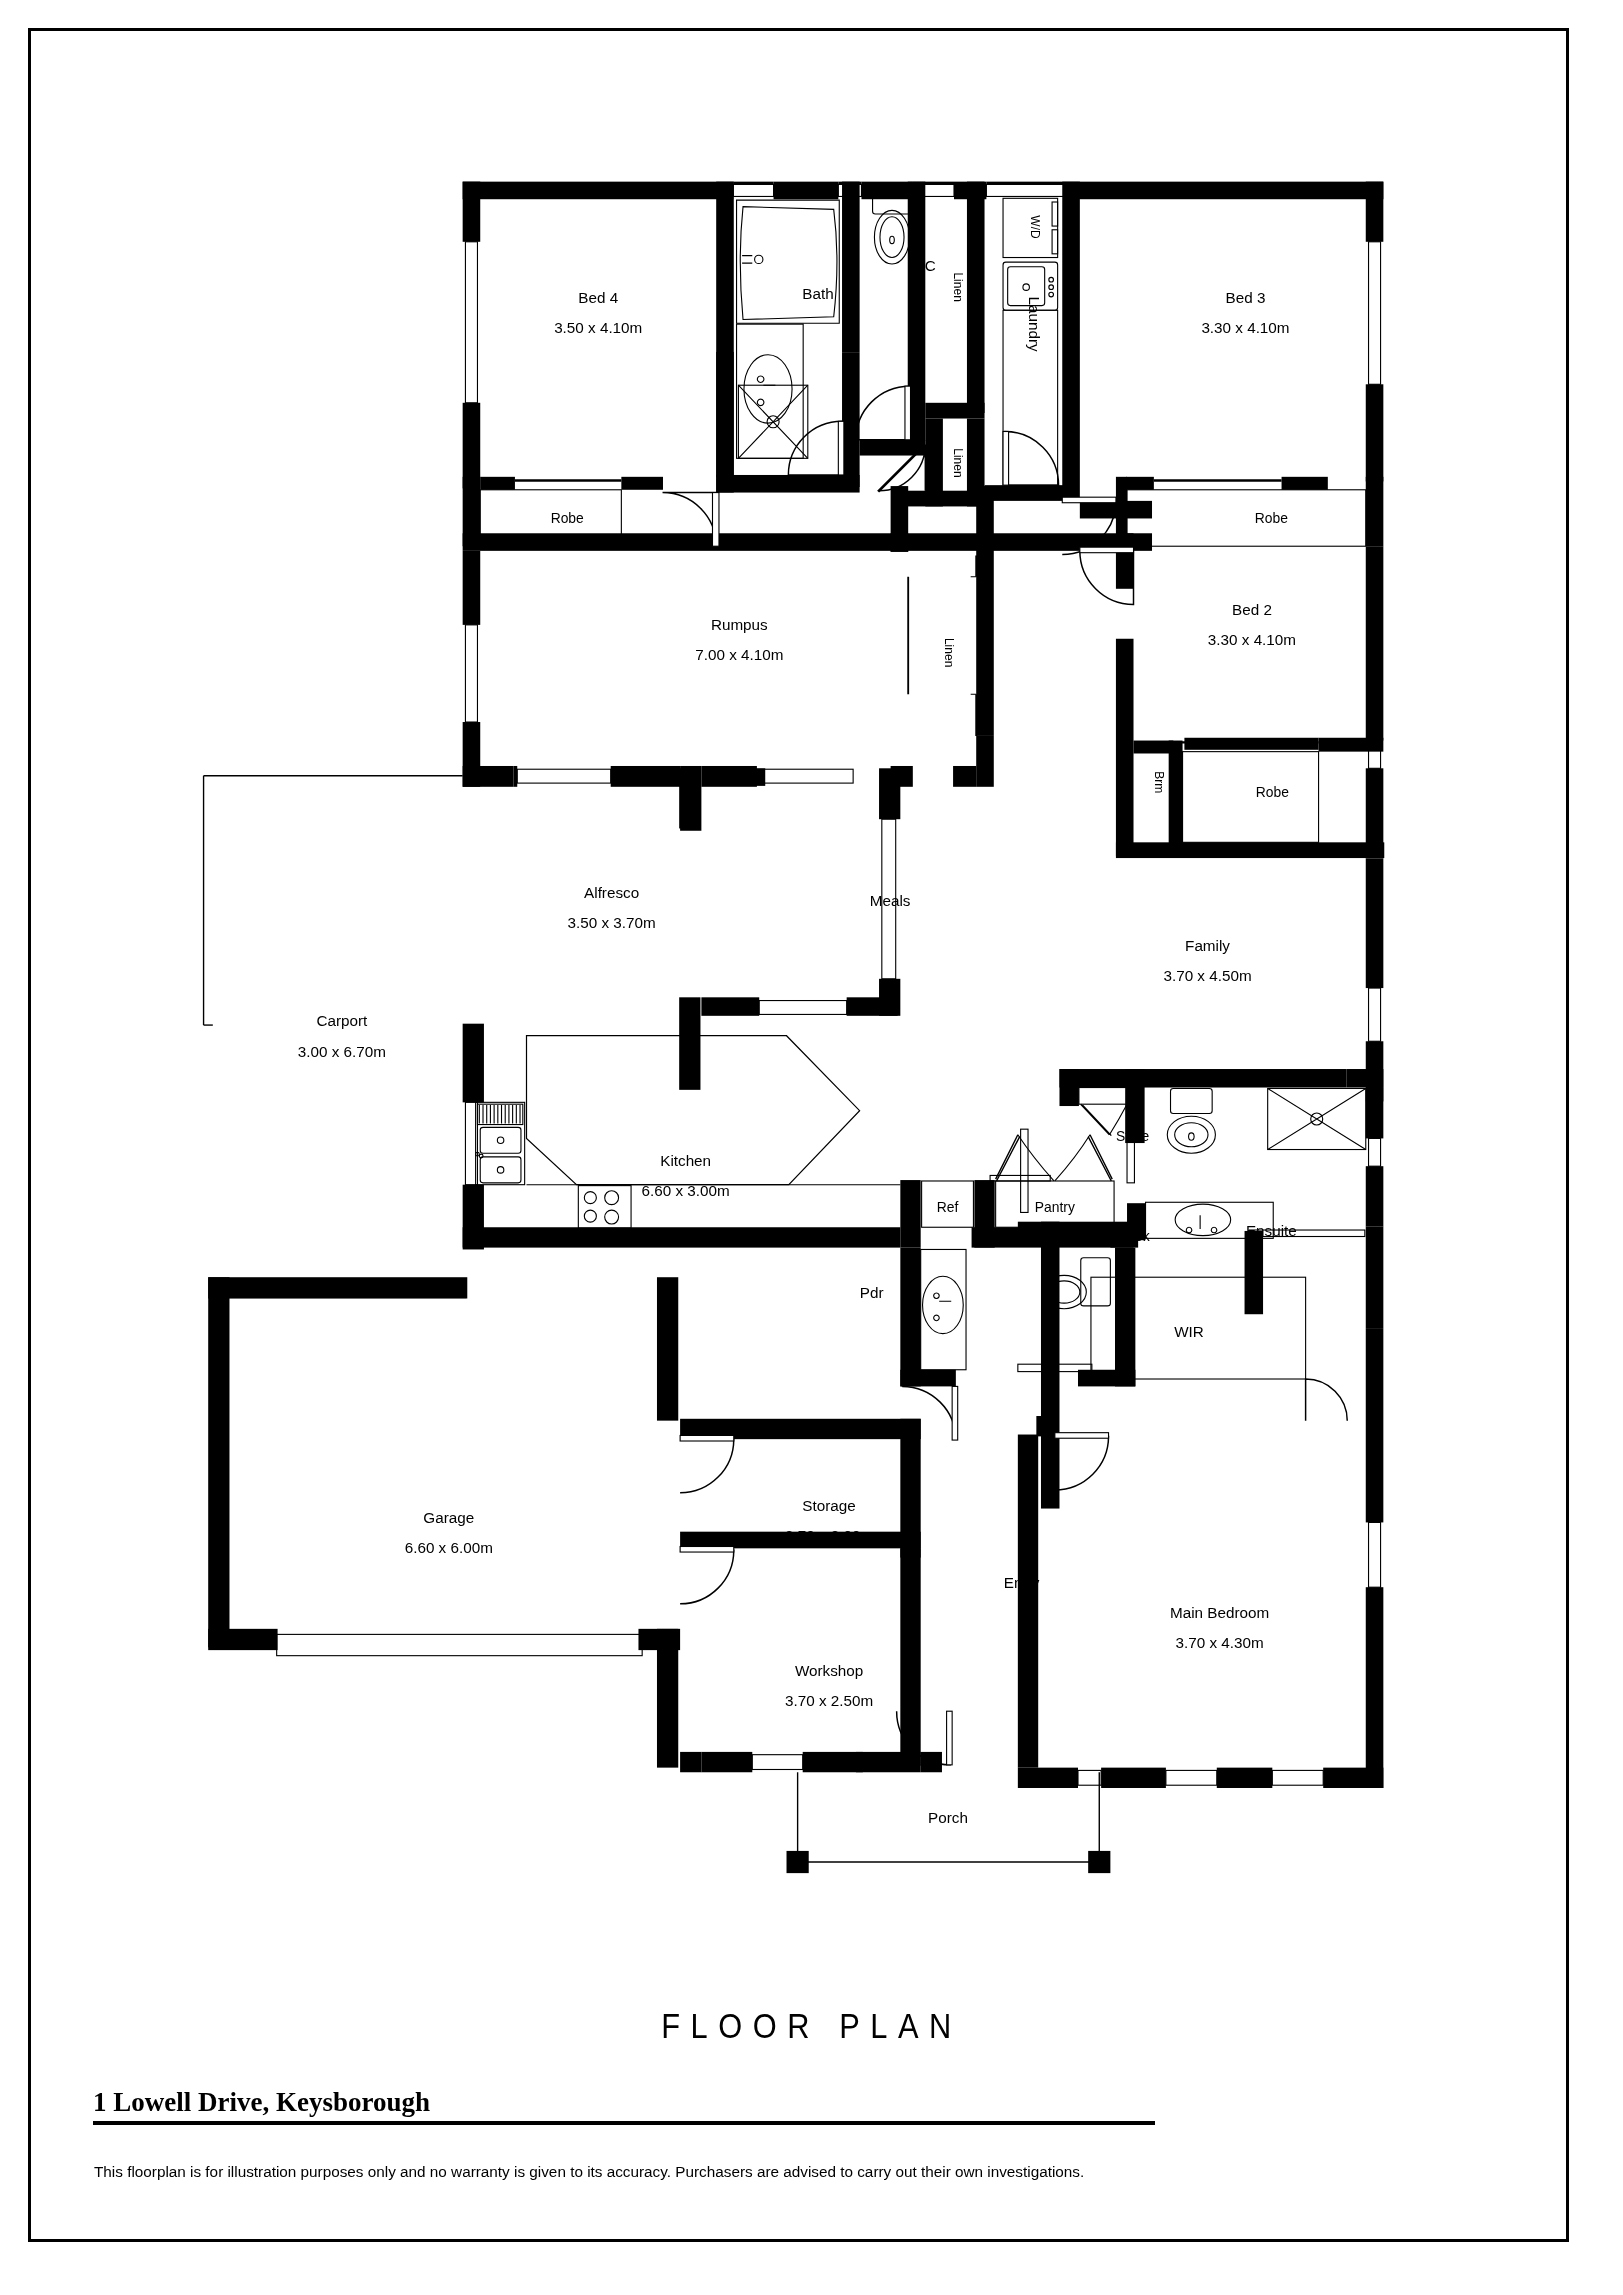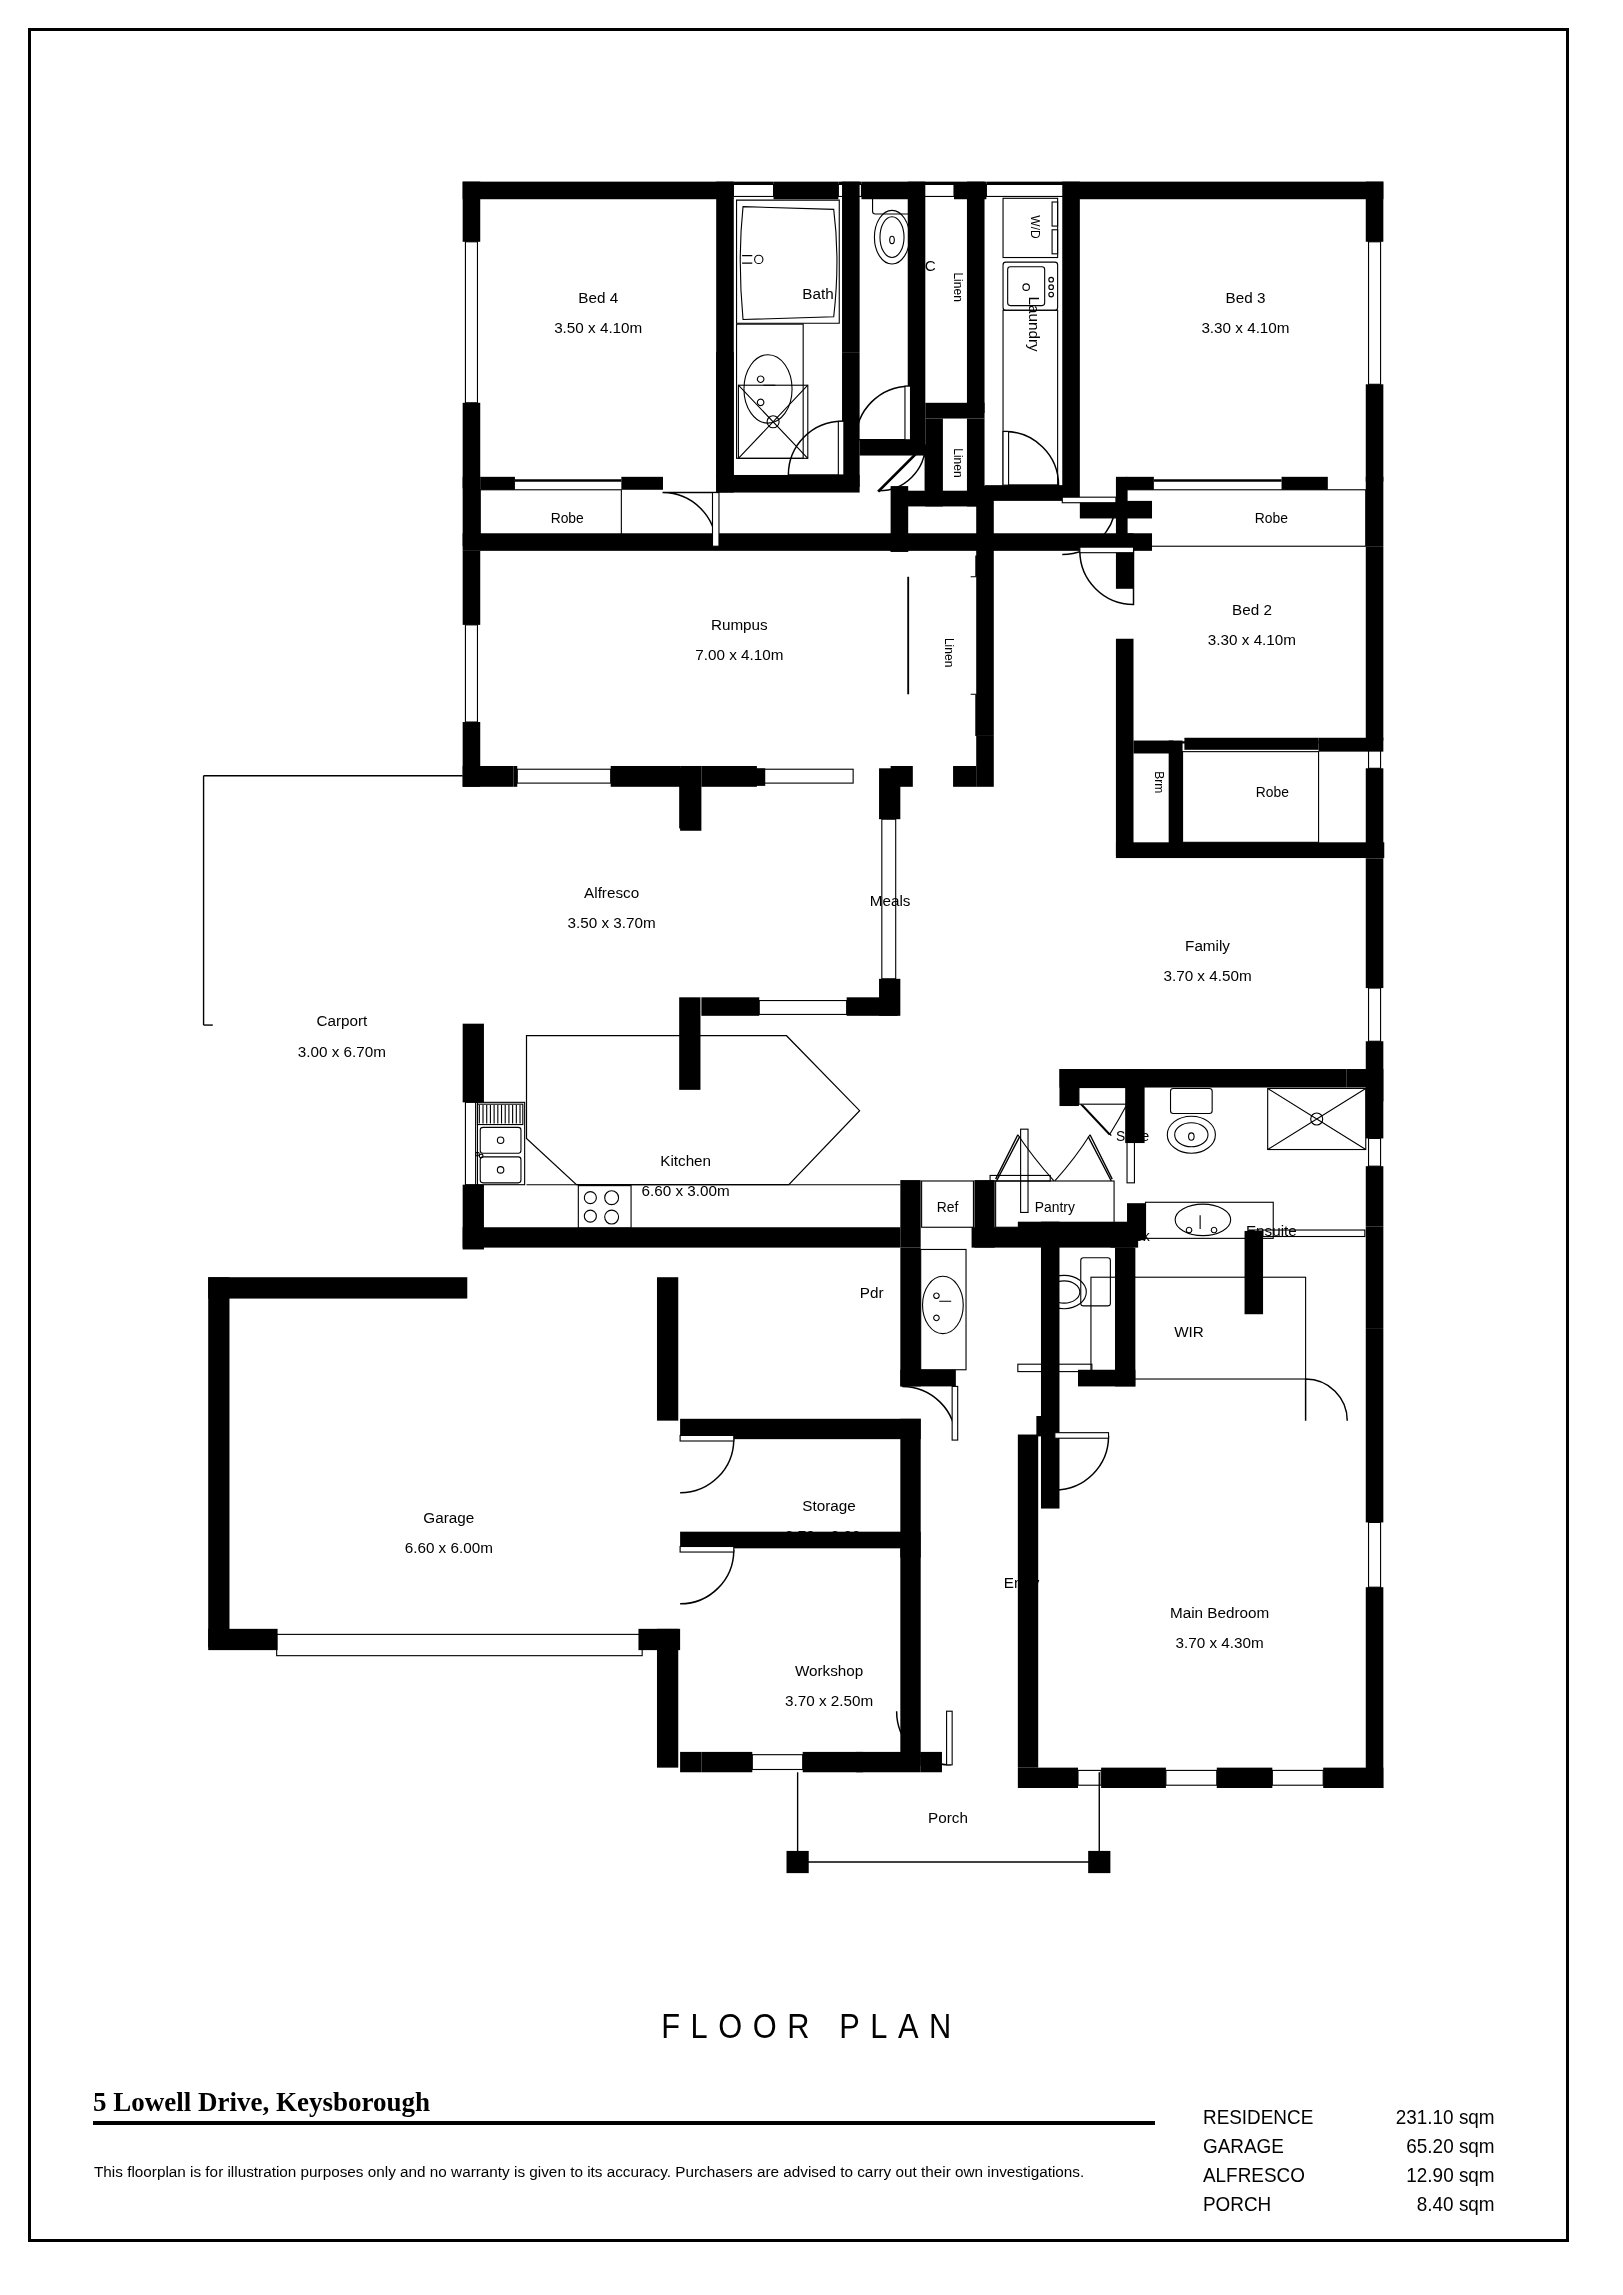--- a/index.html
+++ b/index.html
@@ -431,37 +431,19 @@
       <text class="rm" x="1792" y="3687">3.70 x 2.50m</text>
       <text class="rm" x="2208" y="3432">Entry</text>
       <text class="rm" x="2636" y="3496">Main Bedroom</text>
       <text class="rm" x="2636" y="3561">3.70 x 4.30m</text>
       <text class="rm" x="2049" y="3940">Porch</text>
     </g>
   </svg>
 
   <div class="title">FLOOR PLAN</div>
 
-  <div class="addr">5 Lowell Drive, Keysborough</div>
+  <div class="addr">1 Lowell Drive, Keysborough</div>
   <div class="rule"></div>
   <div class="disc">This floorplan is for illustration purposes only and no warranty is given to its accuracy. Purchasers are advised to carry out their own investigations.</div>
 
-  <div class="areas">
-    <div class="arow">
-      <span class="k">RESIDENCE</span>
-      <span class="v">231.10 sqm</span>
-    </div>
-    <div class="arow">
-      <span class="k">GARAGE</span>
-      <span class="v">65.20 sqm</span>
-    </div>
-    <div class="arow">
-      <span class="k">ALFRESCO</span>
-      <span class="v">12.90 sqm</span>
-    </div>
-    <div class="arow">
-      <span class="k">PORCH</span>
-      <span class="v">8.40 sqm</span>
-    </div>
-  </div>
 
 </div>
 
 
 </body></html>

